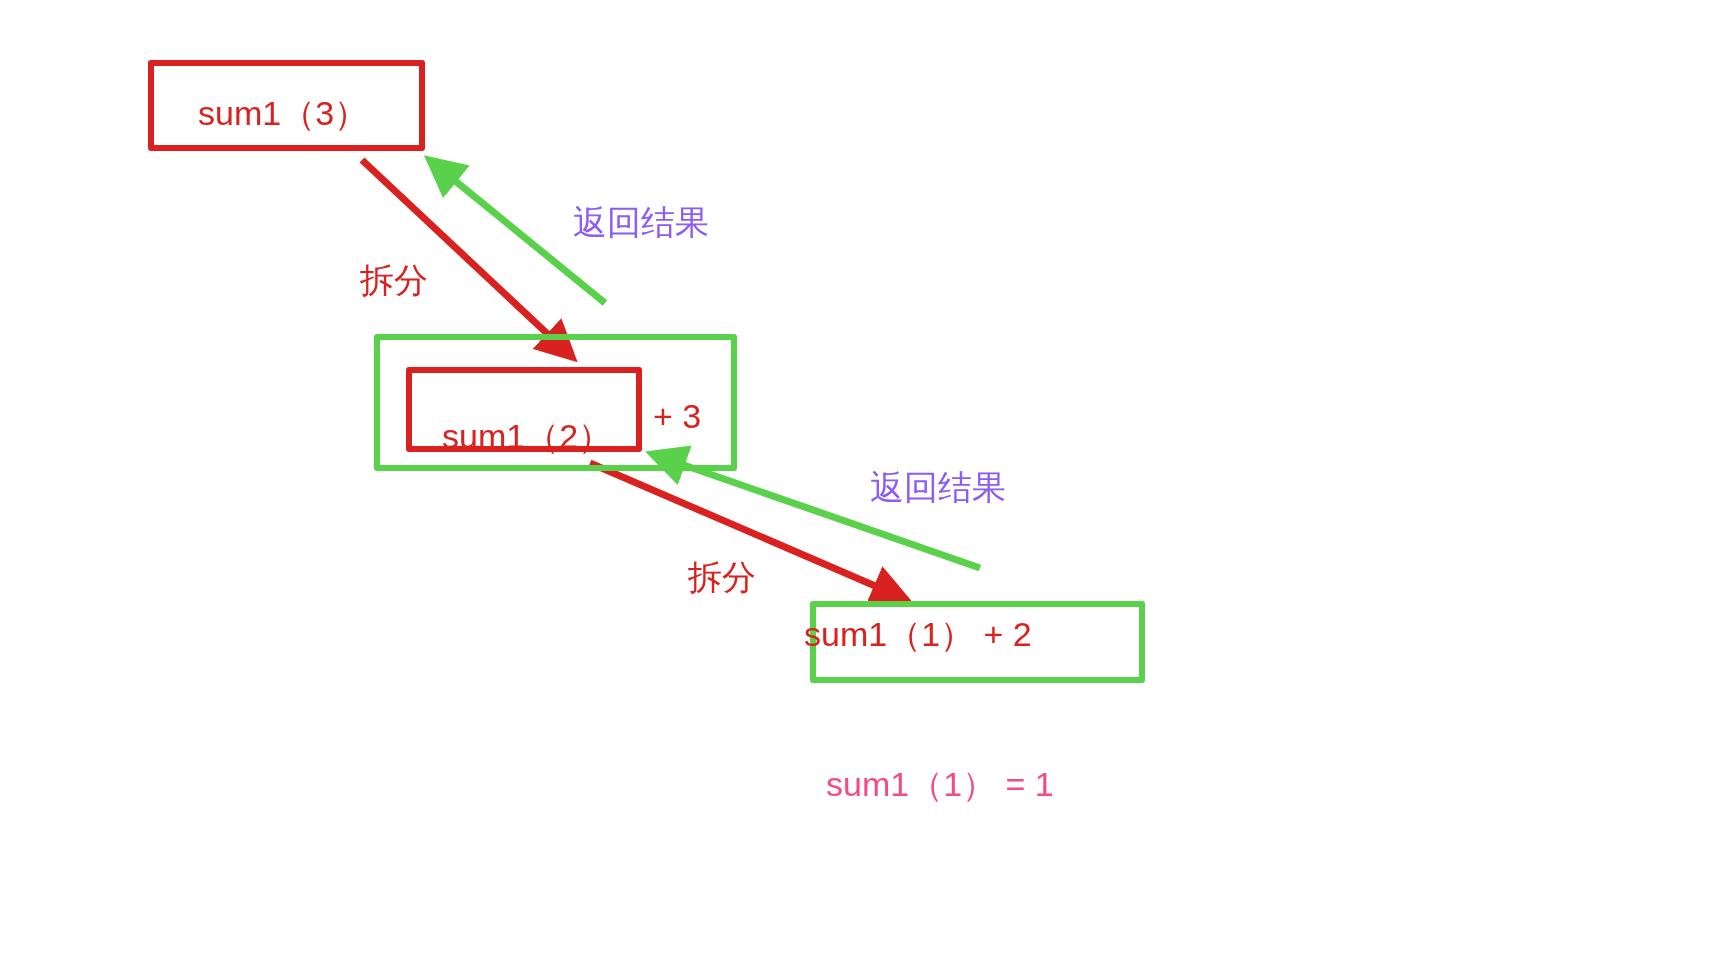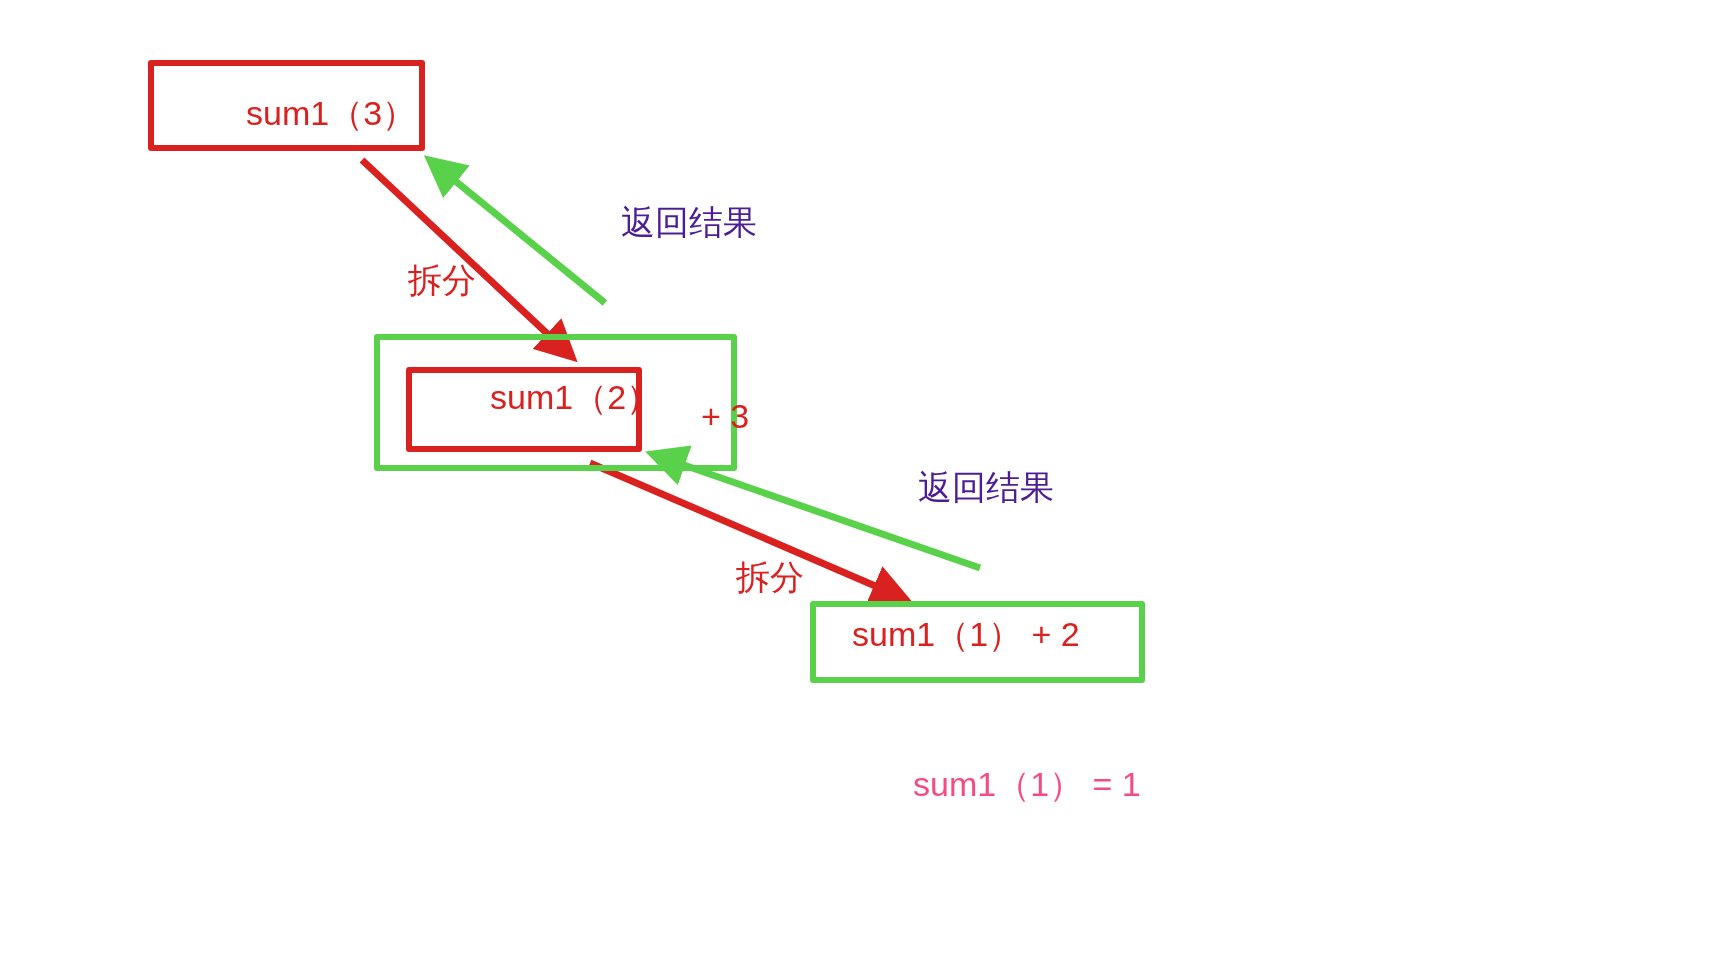--- a/index.html
+++ b/index.html
@@ -1,23 +1,23 @@
 <!DOCTYPE html>
 <html><head>
   <meta charset="utf-8">
   <style>
     html, body { margin: 0; padding: 0; background: #ffffff; }
     body { width: 1714px; height: 954px; position: relative; overflow: hidden;
            font-family: "Liberation Sans", "DejaVu Sans", sans-serif; }
     .box { position: absolute; box-sizing: border-box; border-radius: 3px; }
     .red-box { border: 6px solid #d9221f; }
     .green-box { border: 6px solid #5ad14a; }
-    .txt { position: absolute; white-space: nowrap; font-size: 34px; line-height: 1; margin-left: 48px; }
+    .txt { position: absolute; white-space: nowrap; font-size: 34px; line-height: 1; }
     .red { color: #d9221f; }
-    .green { color: #4c1d95; }
+    .green { color: #8b5cf6; }
     .pink { color: #f54b85; }
     svg.arrows { position: absolute; left: 0; top: 0; }
   </style>
 </head>
 <body>
 
 <svg class="arrows" width="1714" height="954">
   <defs>
     <marker id="ah-red" markerWidth="6" markerHeight="6" refX="4.5" refY="3" orient="auto" markerUnits="strokeWidth">
       <path d="M0,0 L6,3 L0,6 Z" fill="#d9221f"></path>
@@ -30,24 +30,24 @@
   <line x1="605" y1="303" x2="432" y2="162" stroke="#5ad14a" stroke-width="7" marker-end="url(#ah-green)"></line>
   <line x1="590" y1="463" x2="903" y2="598" stroke="#d9221f" stroke-width="7" marker-end="url(#ah-red)"></line>
   <line x1="980" y1="568" x2="655" y2="455" stroke="#5ad14a" stroke-width="7" marker-end="url(#ah-green)"></line>
 </svg>
 
 <div class="box red-box" style="left:148px; top:60px; width:277px; height:91px;"></div>
 <div class="txt red" style="left:198px; top:96px;">sum1（3）</div>
 
 <div class="box green-box" style="left:374px; top:334px; width:363px; height:137px;"></div>
 <div class="box red-box" style="left:406px; top:367px; width:236px; height:85px;"></div>
-<div class="txt red" style="left:442px; top:380px;">sum1（2）</div>
+<div class="txt red" style="left:442px; top:419px;">sum1（2）</div>
 <div class="txt red" style="left:653px; top:399px;">+ 3</div>
 
 <div class="box green-box" style="left:810px; top:601px; width:335px; height:82px;"></div>
 <div class="txt red" style="left:804px; top:617px;">sum1（1）  + 2</div>
 
 <div class="txt red" style="left:360px; top:263px;">拆分</div>
 <div class="txt green" style="left:573px; top:205px;">返回结果</div>
 <div class="txt red" style="left:688px; top:560px;">拆分</div>
 <div class="txt green" style="left:870px; top:470px;">返回结果</div>
 
-<div class="txt pink" style="left:865px; top:767px;">sum1（1）  = 1</div>
+<div class="txt pink" style="left:826px; top:767px;">sum1（1）  = 1</div>
 
 </body></html>

